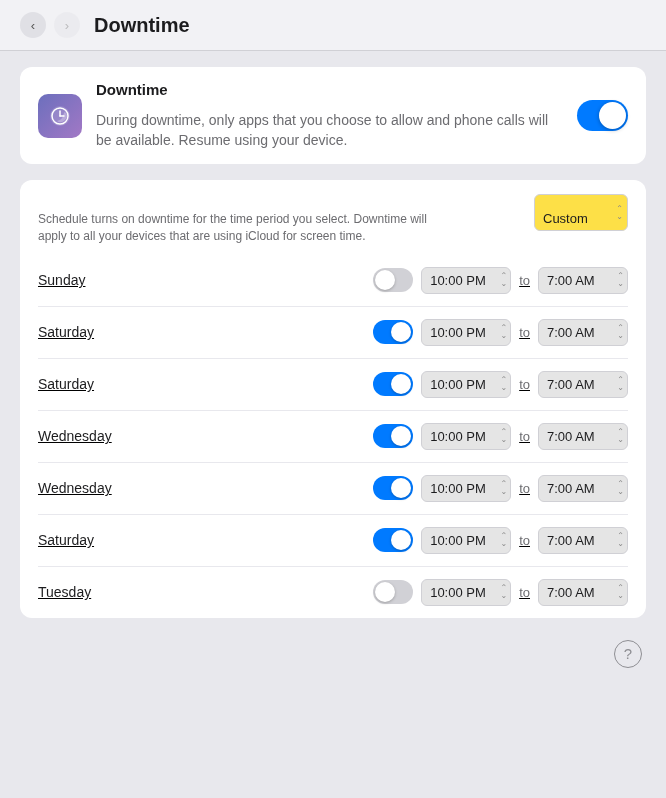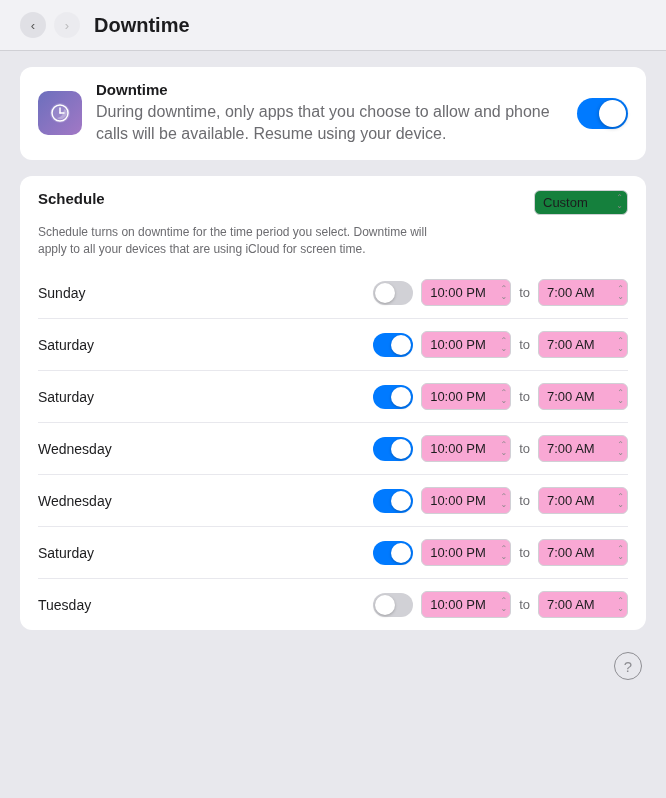--- a/index.html
+++ b/index.html
@@ -83,23 +83,23 @@
     }
     .downtime-info {
       flex: 1;
     }
     .downtime-info-title {
       font-size: 15px;
       font-weight: 600;
       color: #1c1c1e;
     }
     .downtime-info-desc {
-      font-size: 16px;
+      font-size: 14px;
       color: #6c6c70;
-      margin-top: 3px;
+      margin-top: 13px;
       line-height: 1.4;
     }
 
     
     .toggle {
       width: 51px;
       height: 31px;
       border-radius: 16px;
       position: relative;
       cursor: pointer;
@@ -140,24 +140,24 @@
     .schedule-desc {
       font-size: 12px;
       color: #6c6c70;
       margin-top: 17px;
       line-height: 1.4;
       max-width: 400px;
     }
     .custom-select {
       font-size: 13px;
       color: #1c1c1e;
-      background: #15803d;
+      background: #fde047;
       border: 1px solid #d0d0d5;
       border-radius: 6px;
-      padding: 4px 22px 4px 8px;
+      padding: 16px 22px 4px 8px;
       appearance: none;
       -webkit-appearance: none;
       cursor: pointer;
       position: relative;
     }
     .select-wrapper {
       position: relative;
       display: inline-block;
     }
     .select-wrapper::after {
@@ -175,20 +175,21 @@
 
     
     .day-rows {
       margin-top: 10px;
     }
     .day-row {
       display: flex;
       align-items: center;
       padding: 12px 0;
       border-top: 1px solid #e8e8ed;
+      text-decoration: underline;
     }
     .day-row:first-child { border-top: none; }
     .day-label {
       font-size: 14px;
       color: #1c1c1e;
       width: 120px;
       flex-shrink: 0;
     }
     .day-controls {
       display: flex;
@@ -197,21 +198,21 @@
       margin-left: auto;
     }
 
     .time-picker-wrap {
       position: relative;
       display: inline-block;
     }
     .time-picker {
       font-size: 13px;
       color: #1c1c1e;
-      background: #f9a8d4;
+      background: #e5e5e5;
       border: 1px solid #d0d0d5;
       border-radius: 6px;
       padding: 5px 20px 5px 8px;
       appearance: none;
       -webkit-appearance: none;
       cursor: pointer;
       min-width: 90px;
     }
     .time-picker-wrap::after {
       content: "⌃\A⌄";
@@ -308,21 +309,20 @@
       <div class="downtime-info-desc">During downtime, only apps that you choose to allow and phone calls will be available. Resume using your device.</div>
     </div>
     <button class="toggle on" aria-label="Downtime toggle">
       <div class="toggle-thumb"></div>
     </button>
   </div>
 
   <div class="card schedule-card">
     <div class="schedule-header">
       <div class="schedule-header-left">
-        <div class="schedule-title">Schedule</div>
         <div class="schedule-desc">Schedule turns on downtime for the time period you select. Downtime will apply to all your devices that are using iCloud for screen time.</div>
       </div>
       <div class="select-wrapper">
         <select class="custom-select">
           <option>Every Day</option>
           <option>Customize</option>
           <option selected="">Custom</option>
         </select>
       </div>
     </div>

